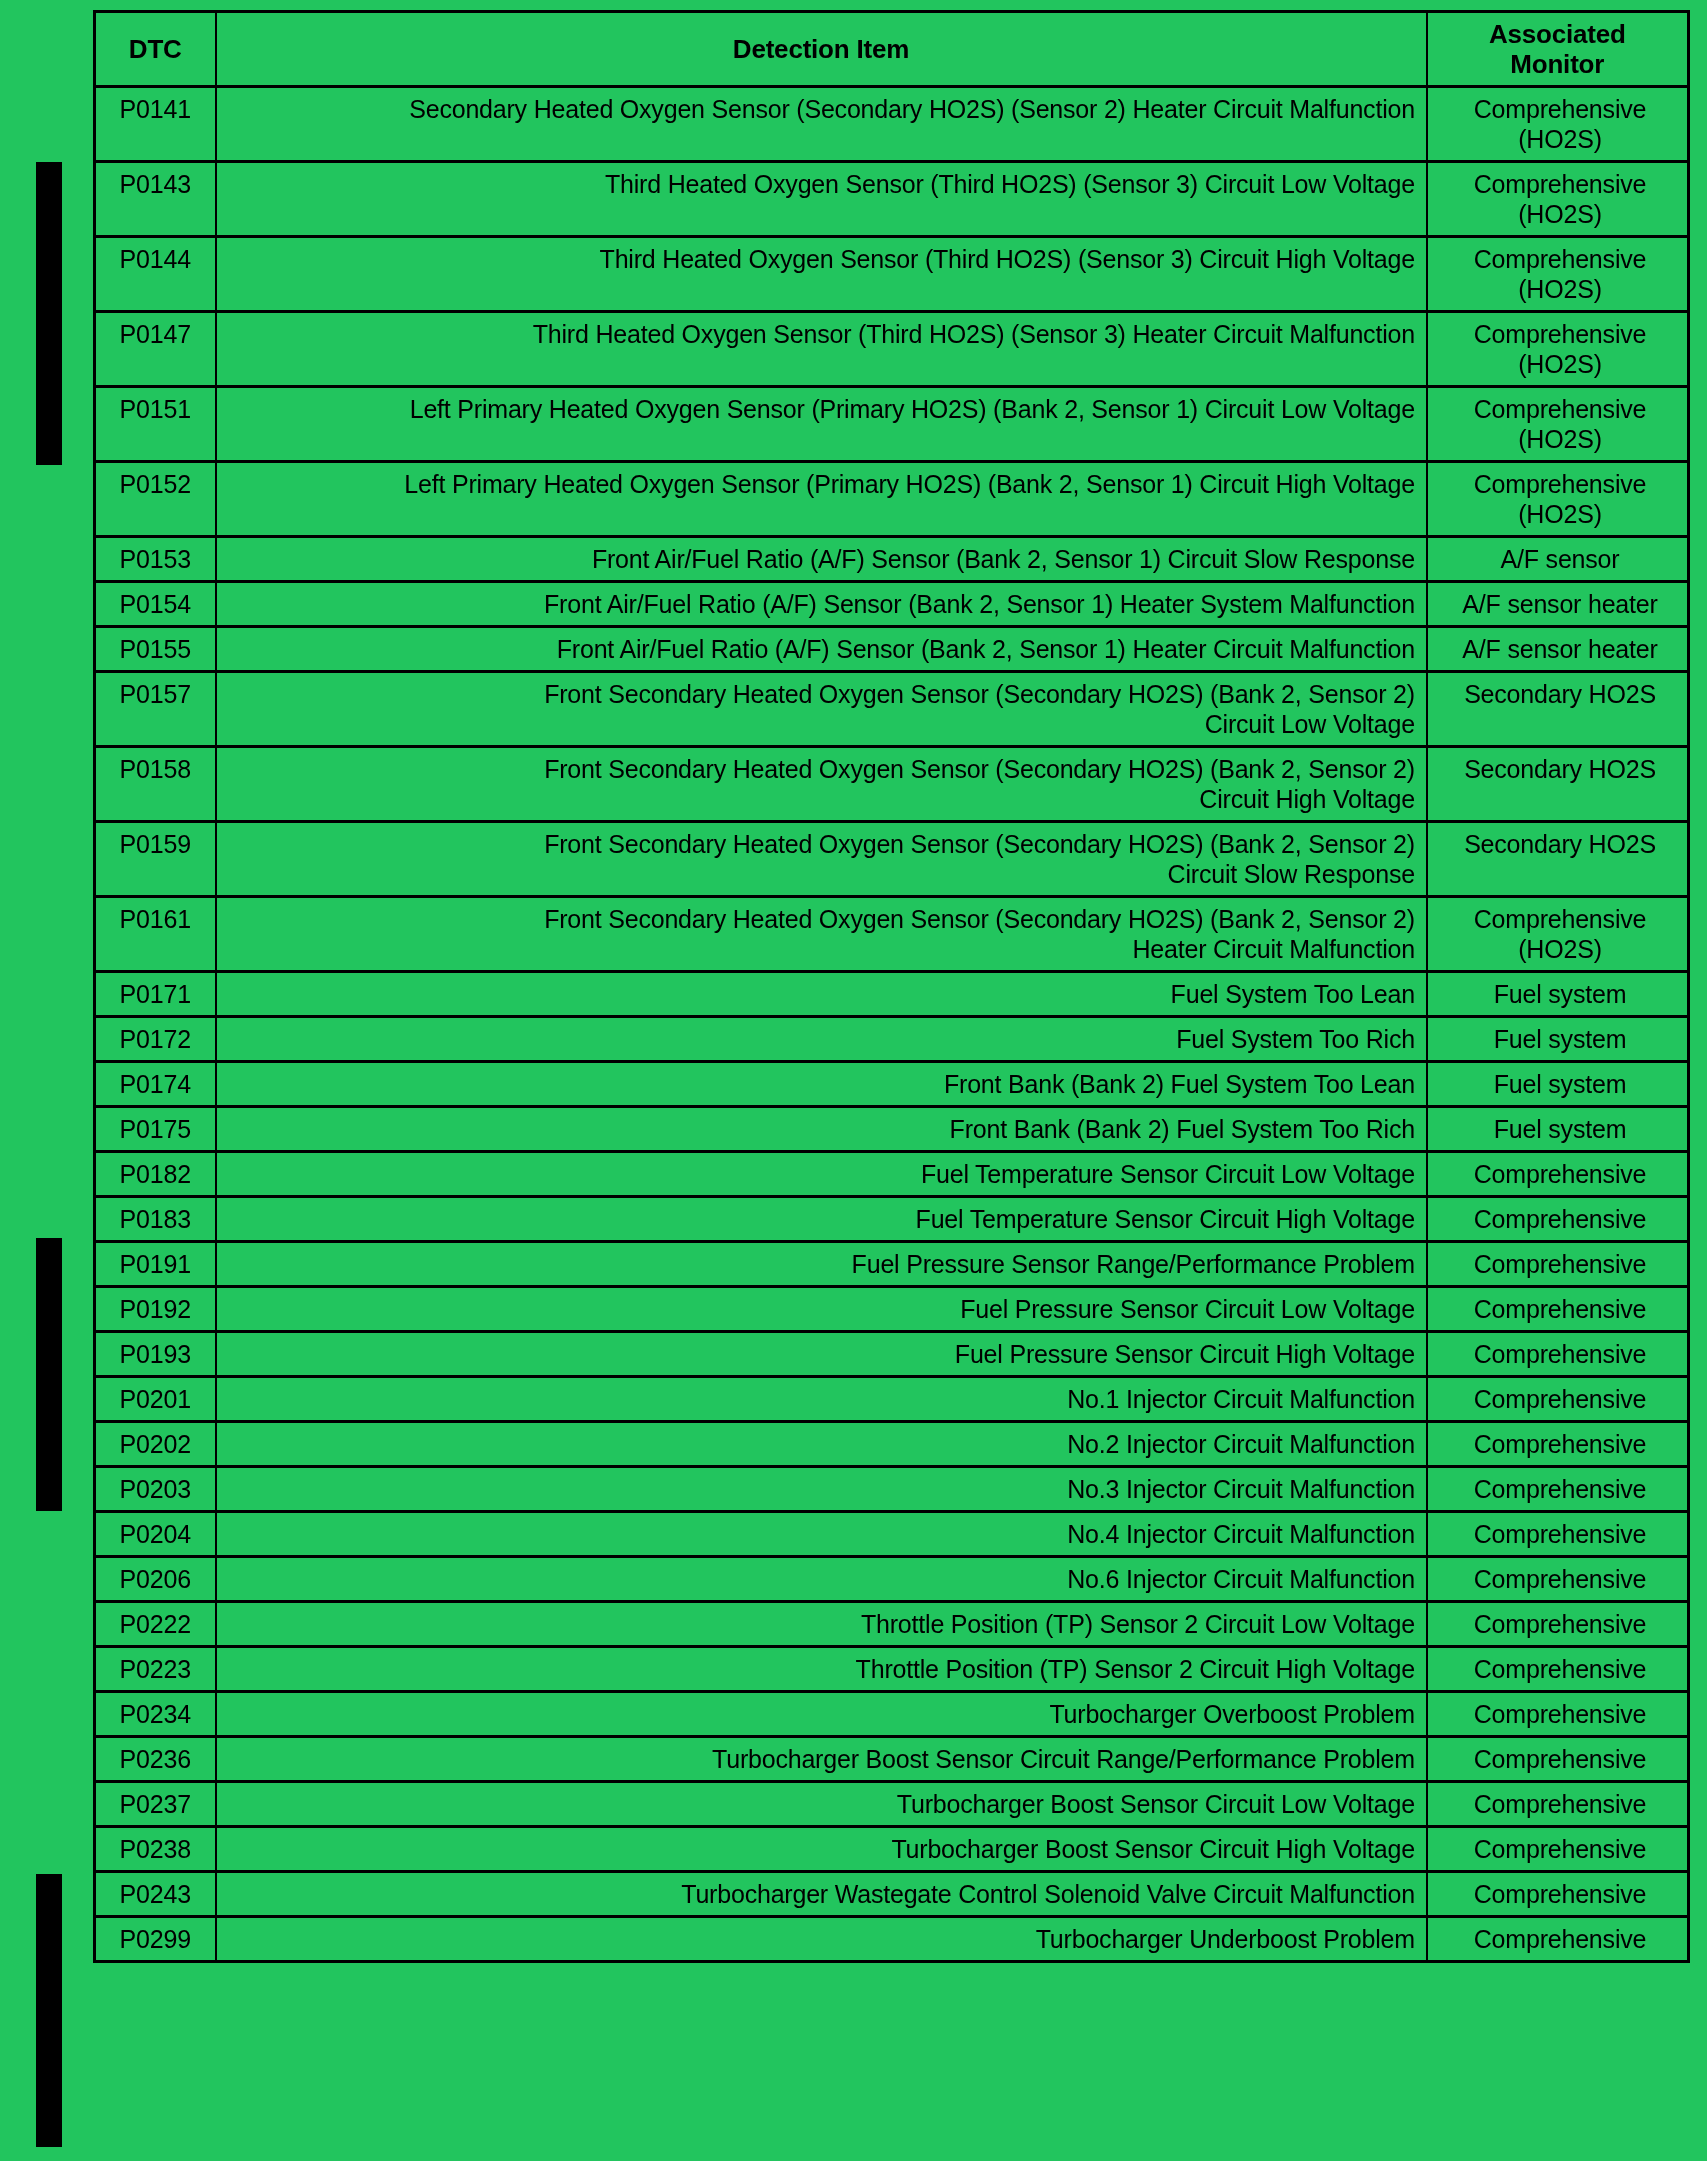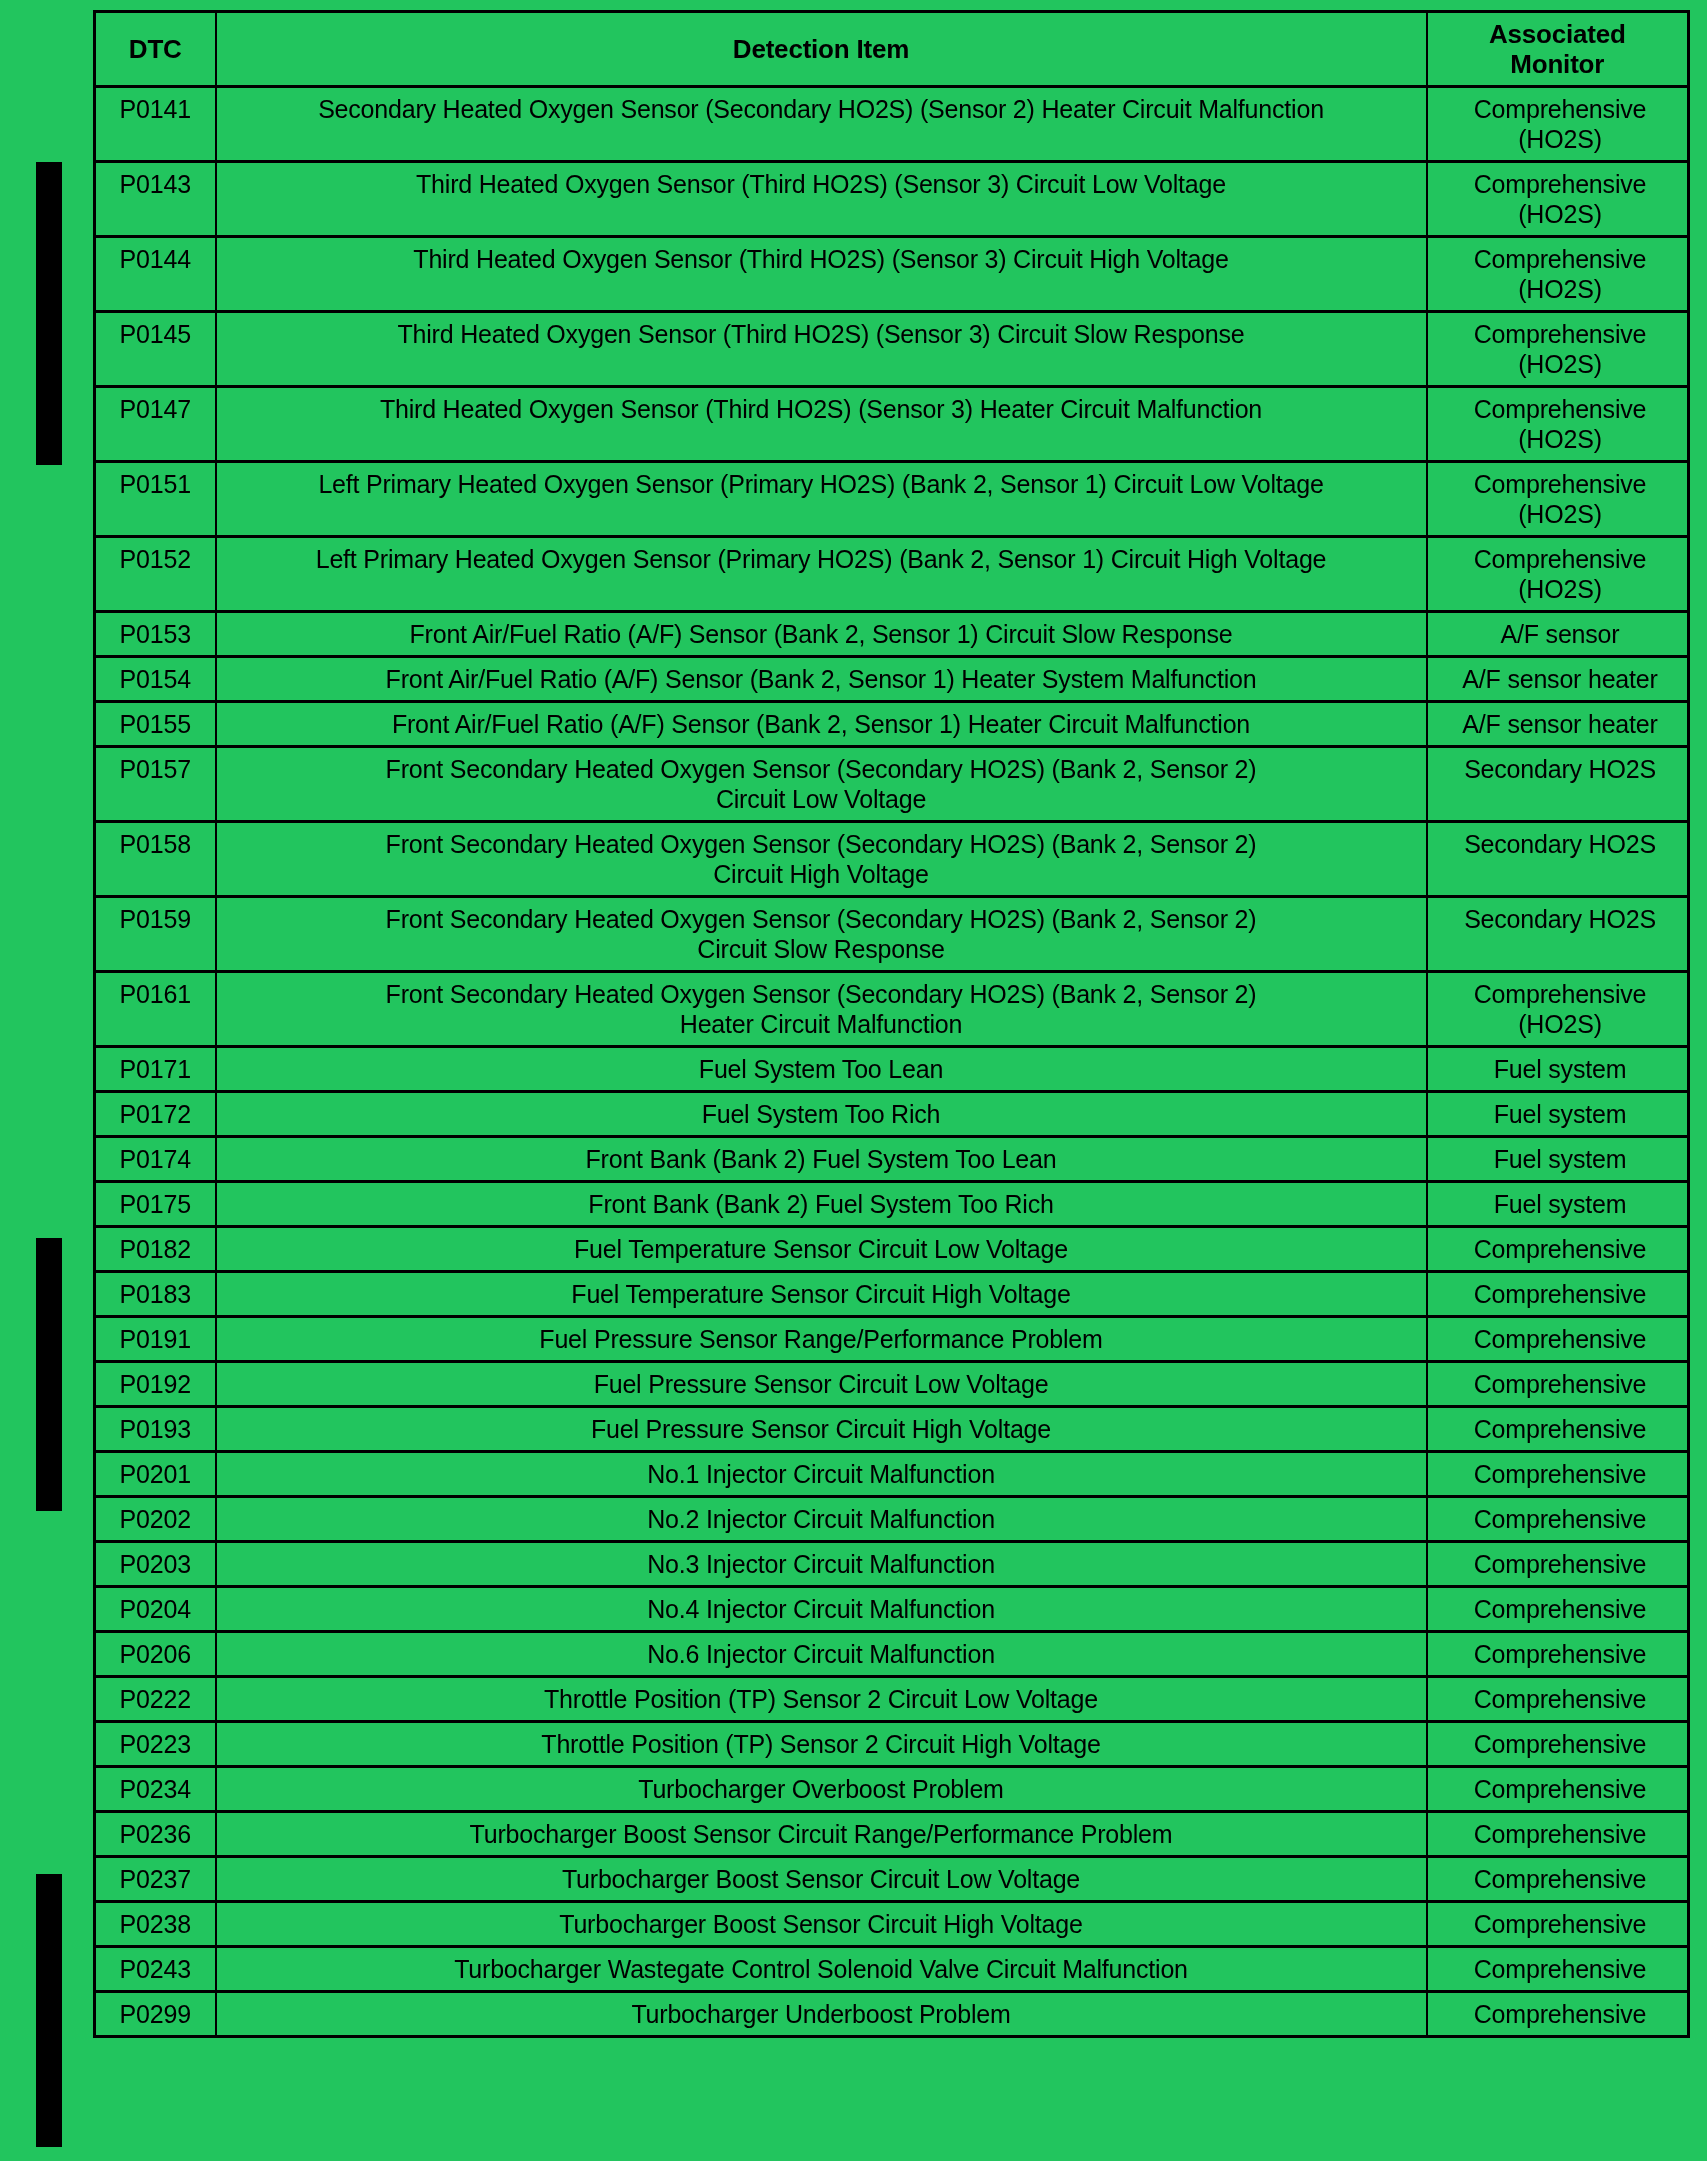--- a/index.html
+++ b/index.html
@@ -53,21 +53,21 @@
   td {
     vertical-align: top;
     padding: 6px 10.6px;
   }
   td.dtc-cell {
     text-align: center;
     padding-left: 3px;
     padding-right: 3px;
   }
   td.detection-item-cell {
-    text-align: center;
+    text-align: right;
     white-space: pre-line;
   }
   td.monitor-cell {
     text-align: center;
     white-space: pre-line;
     padding-left: 10px;
     padding-right: 4.5px;
   }
   .change-bar {
     position: absolute;
@@ -108,26 +108,20 @@
       <td class="monitor-cell">Comprehensive
 (HO2S)</td>
     </tr>
         <tr>
       <td class="dtc-cell">P0144</td>
       <td class="detection-item-cell">Third Heated Oxygen Sensor (Third HO2S) (Sensor 3) Circuit High Voltage</td>
       <td class="monitor-cell">Comprehensive
 (HO2S)</td>
     </tr>
         <tr>
-      <td class="dtc-cell">P0145</td>
-      <td class="detection-item-cell">Third Heated Oxygen Sensor (Third HO2S) (Sensor 3) Circuit Slow Response</td>
-      <td class="monitor-cell">Comprehensive
-(HO2S)</td>
-    </tr>
-        <tr>
       <td class="dtc-cell">P0147</td>
       <td class="detection-item-cell">Third Heated Oxygen Sensor (Third HO2S) (Sensor 3) Heater Circuit Malfunction</td>
       <td class="monitor-cell">Comprehensive
 (HO2S)</td>
     </tr>
         <tr>
       <td class="dtc-cell">P0151</td>
       <td class="detection-item-cell">Left Primary Heated Oxygen Sensor (Primary HO2S) (Bank 2, Sensor 1) Circuit Low Voltage</td>
       <td class="monitor-cell">Comprehensive
 (HO2S)</td>

